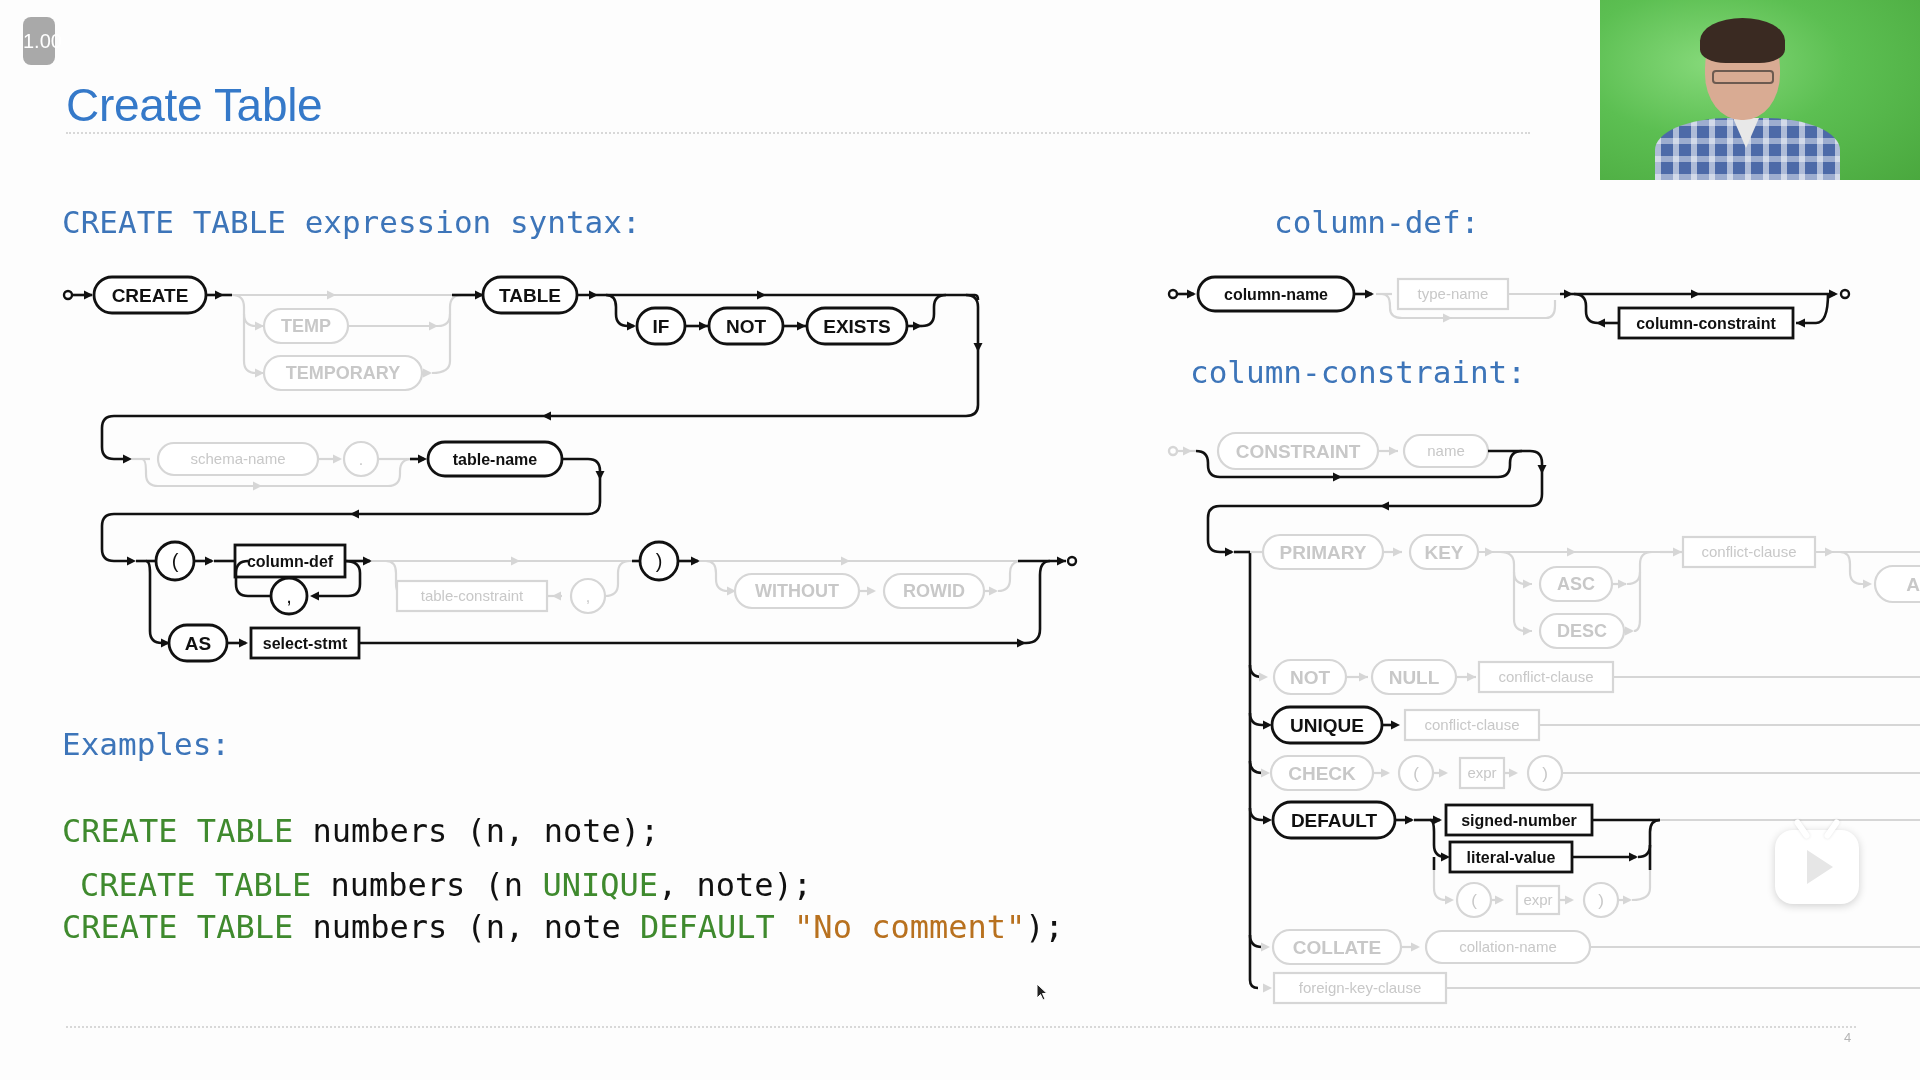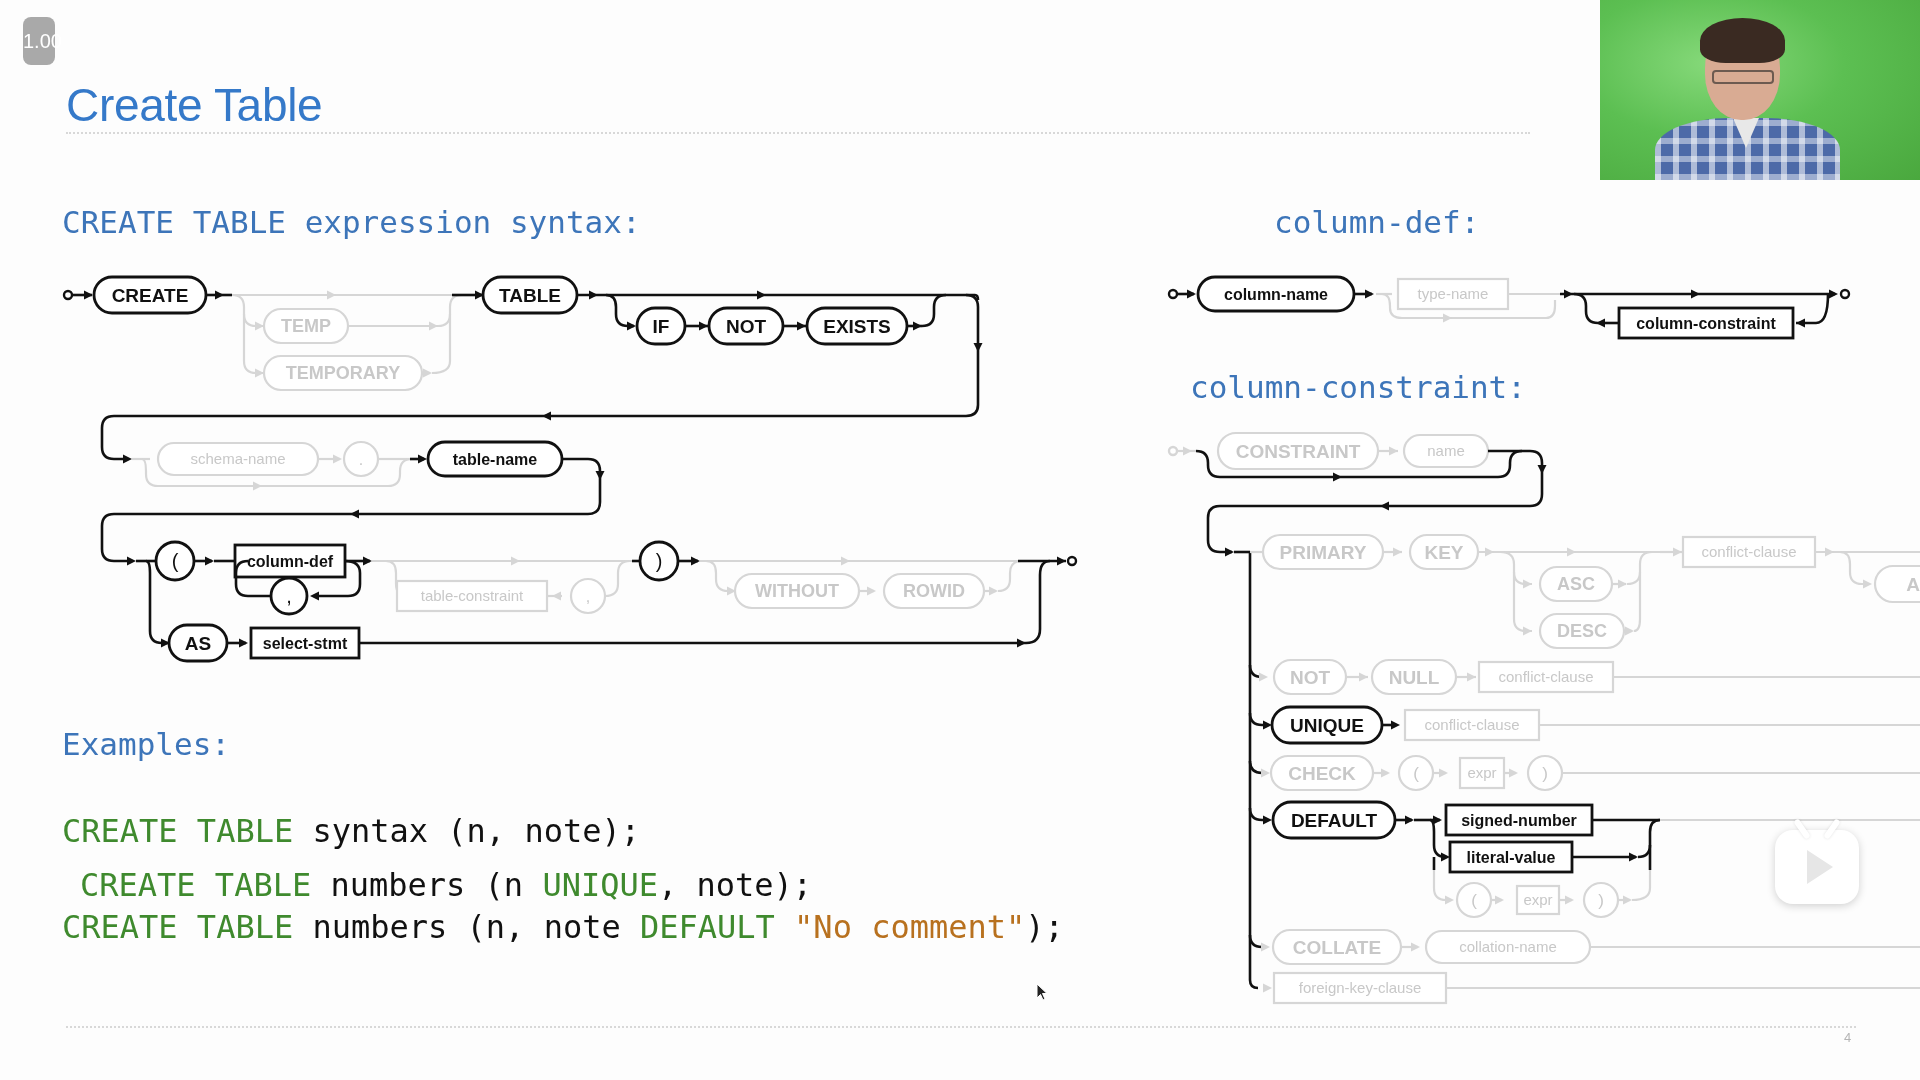--- a/index.html
+++ b/index.html
@@ -85,24 +85,24 @@
 </head>
 <body>
 
 <div class="badge">1.00</div>
 
 <div class="title">Create Table</div>
 <div class="dots" style="left:66px; top:132px; width:1464px;"></div>
 
 <div class="heading" style="left:62px; top:204px;">CREATE TABLE expression syntax:</div>
 <div class="heading" style="left:1242px; top:204px;margin-left:32px;">column-def:</div>
-<div class="heading" style="left:1190px; top:369px;">column-constraint:</div>
+<div class="heading" style="left:1190px; top:354px;">column-constraint:</div>
 <div class="heading" style="left:62px; top:726px;">Examples:</div>
 
-<div class="code" style="top:812px;"><span class="kw">CREATE TABLE</span><span> syntax (n, note);</span></div>
+<div class="code" style="top:812px;"><span class="kw">CREATE TABLE</span><span> numbers (n, note);</span></div>
 <div class="code" style="top:866px;margin-left:18px;"><span class="kw">CREATE TABLE</span><span> numbers (n </span><span class="kw">UNIQUE</span><span>, note);</span></div>
 <div class="code" style="top:908px;"><span class="kw">CREATE TABLE</span><span> numbers (n, note </span><span class="kw">DEFAULT</span><span> </span><span class="str">"No comment"</span><span>);</span></div>
 
 <svg class="diagram" width="1920" height="1080" id="diag">
     <circle cx="68" cy="295" r="4" fill="#fff" stroke="#111111" stroke-width="2.4"></circle>
     <path d="M72 295 H92" fill="none" stroke="#111111" stroke-width="2.6"></path>
     <polygon points="93,295 84,290.5 84,299.5" fill="#111111"></polygon>
     <g>
       <rect x="94" y="277" width="112" height="36" rx="18" ry="18" fill="#fff" stroke="#111111" stroke-width="2.8"></rect>
       <text x="150" y="301.84" text-anchor="middle" font-size="19" fill="#111" font-family="&quot;Liberation Sans&quot;, sans-serif" font-weight="bold">CREATE</text>

